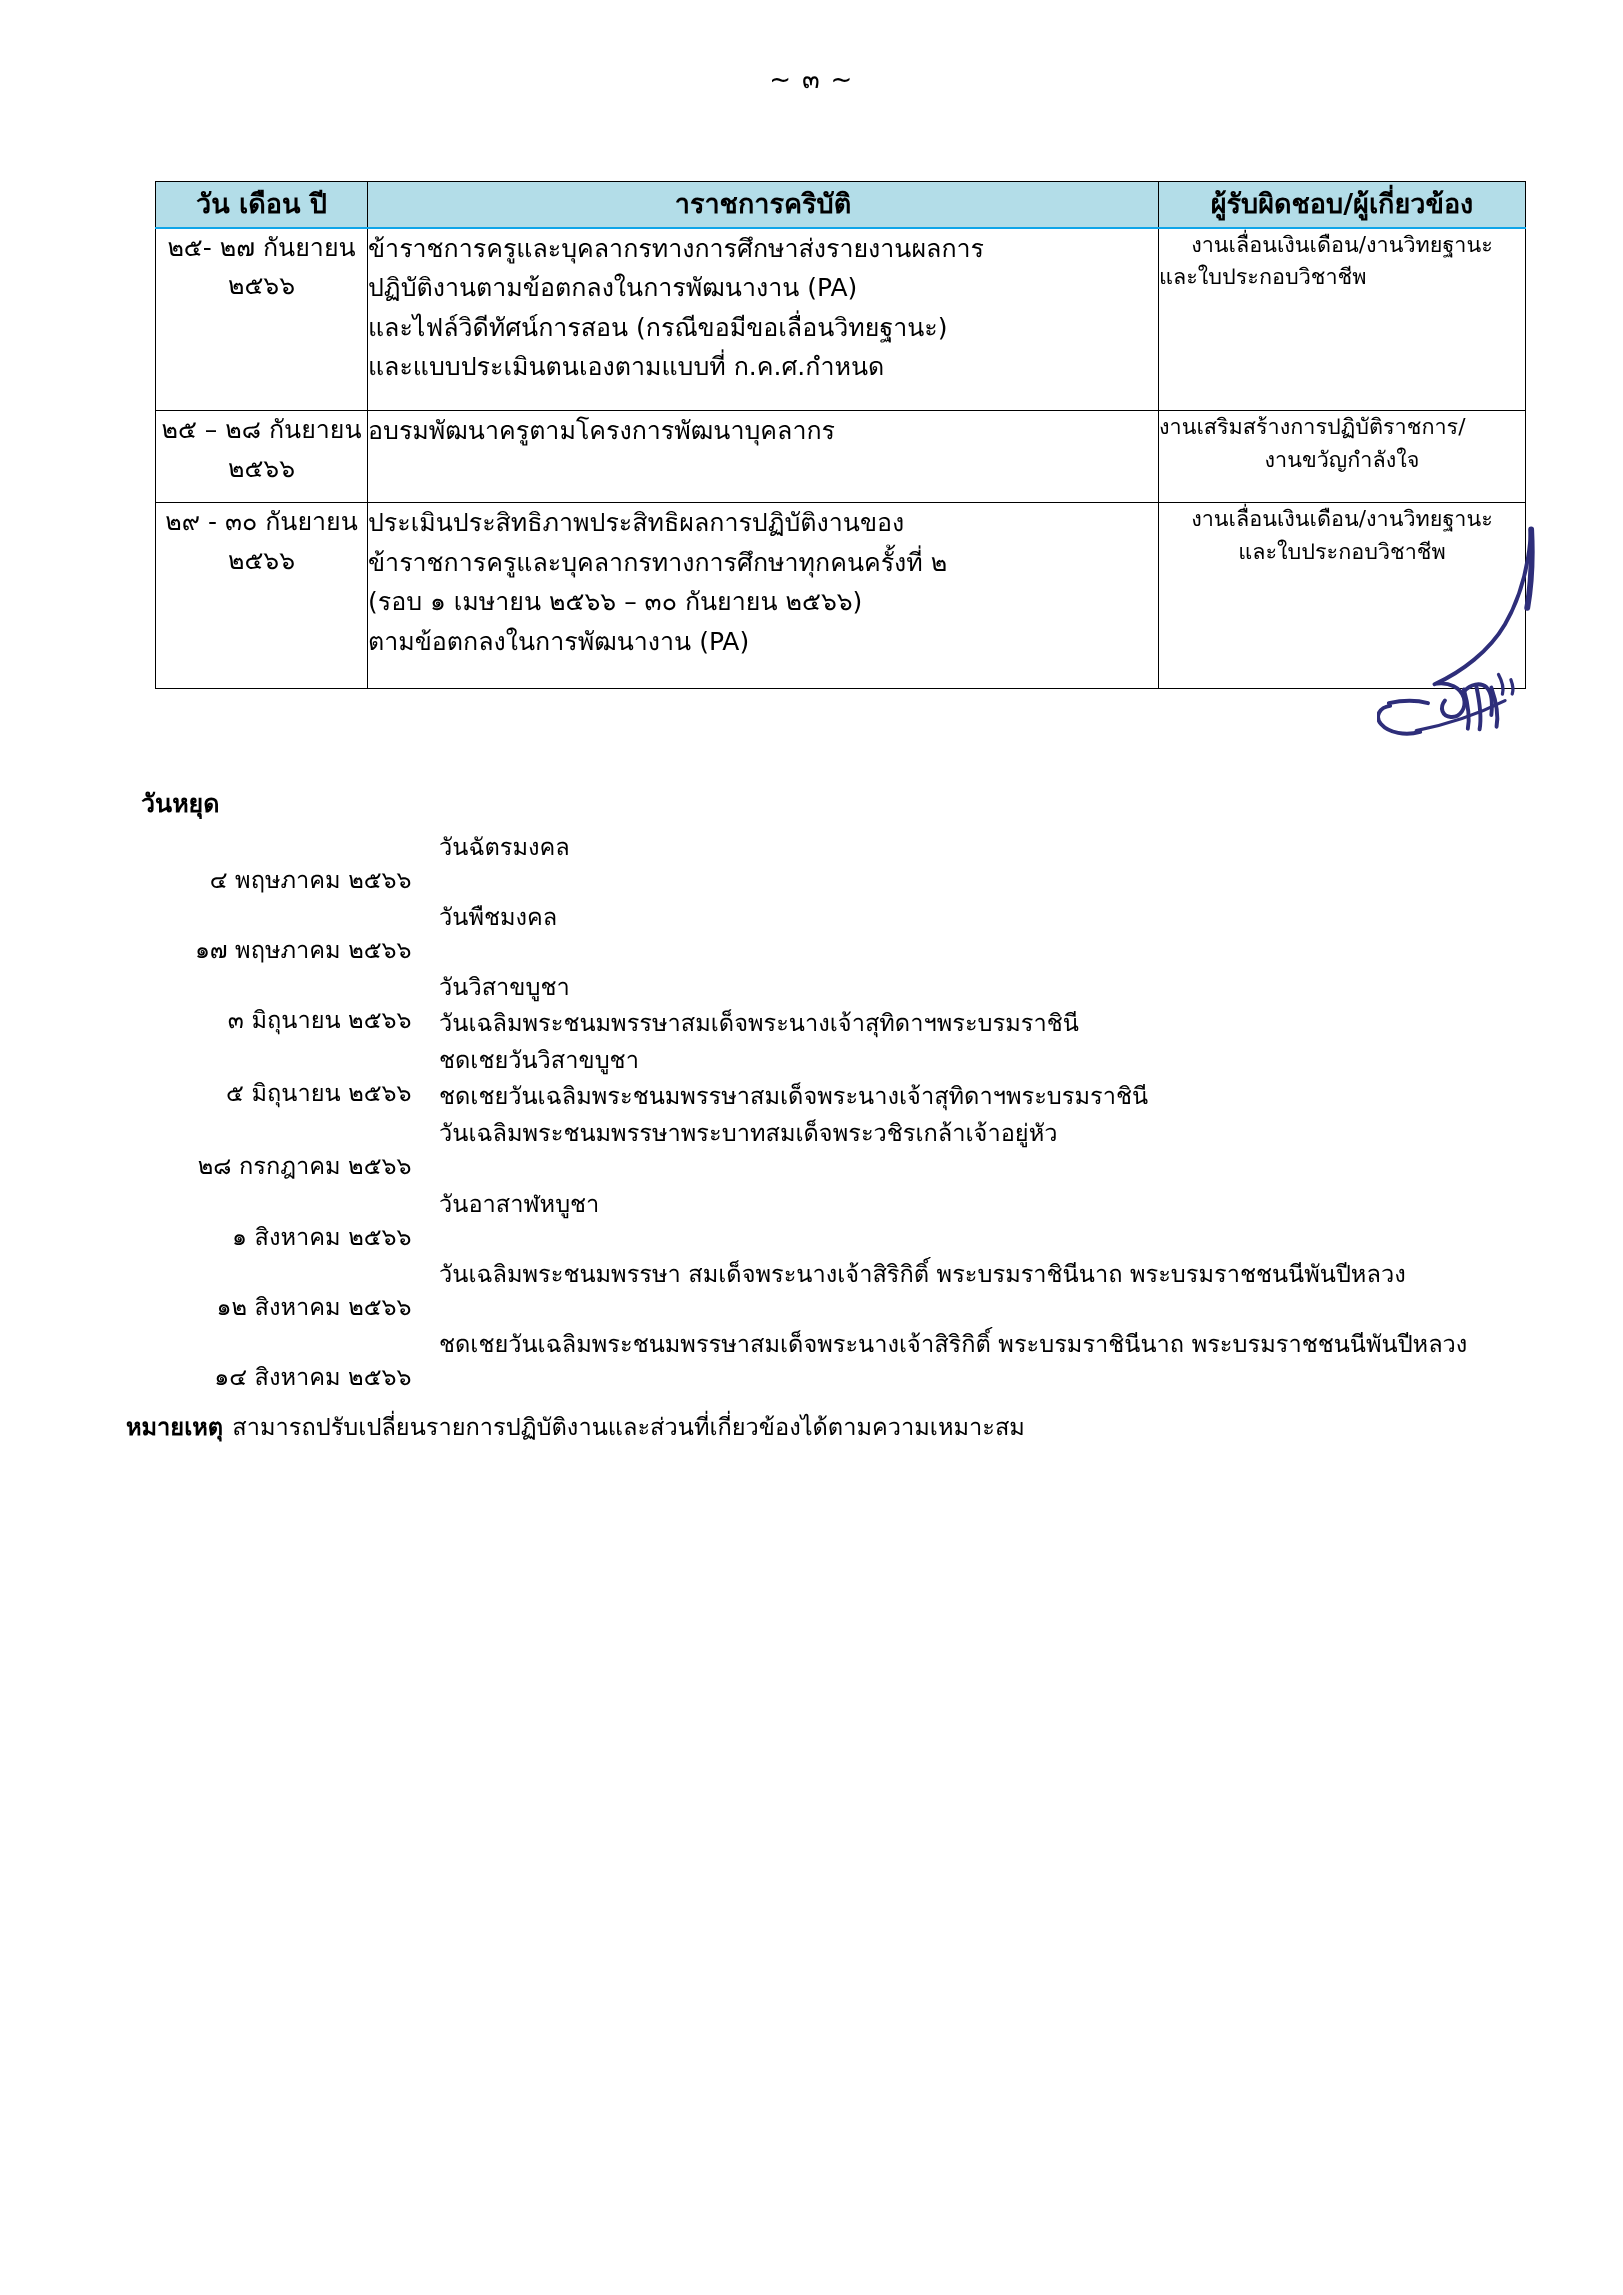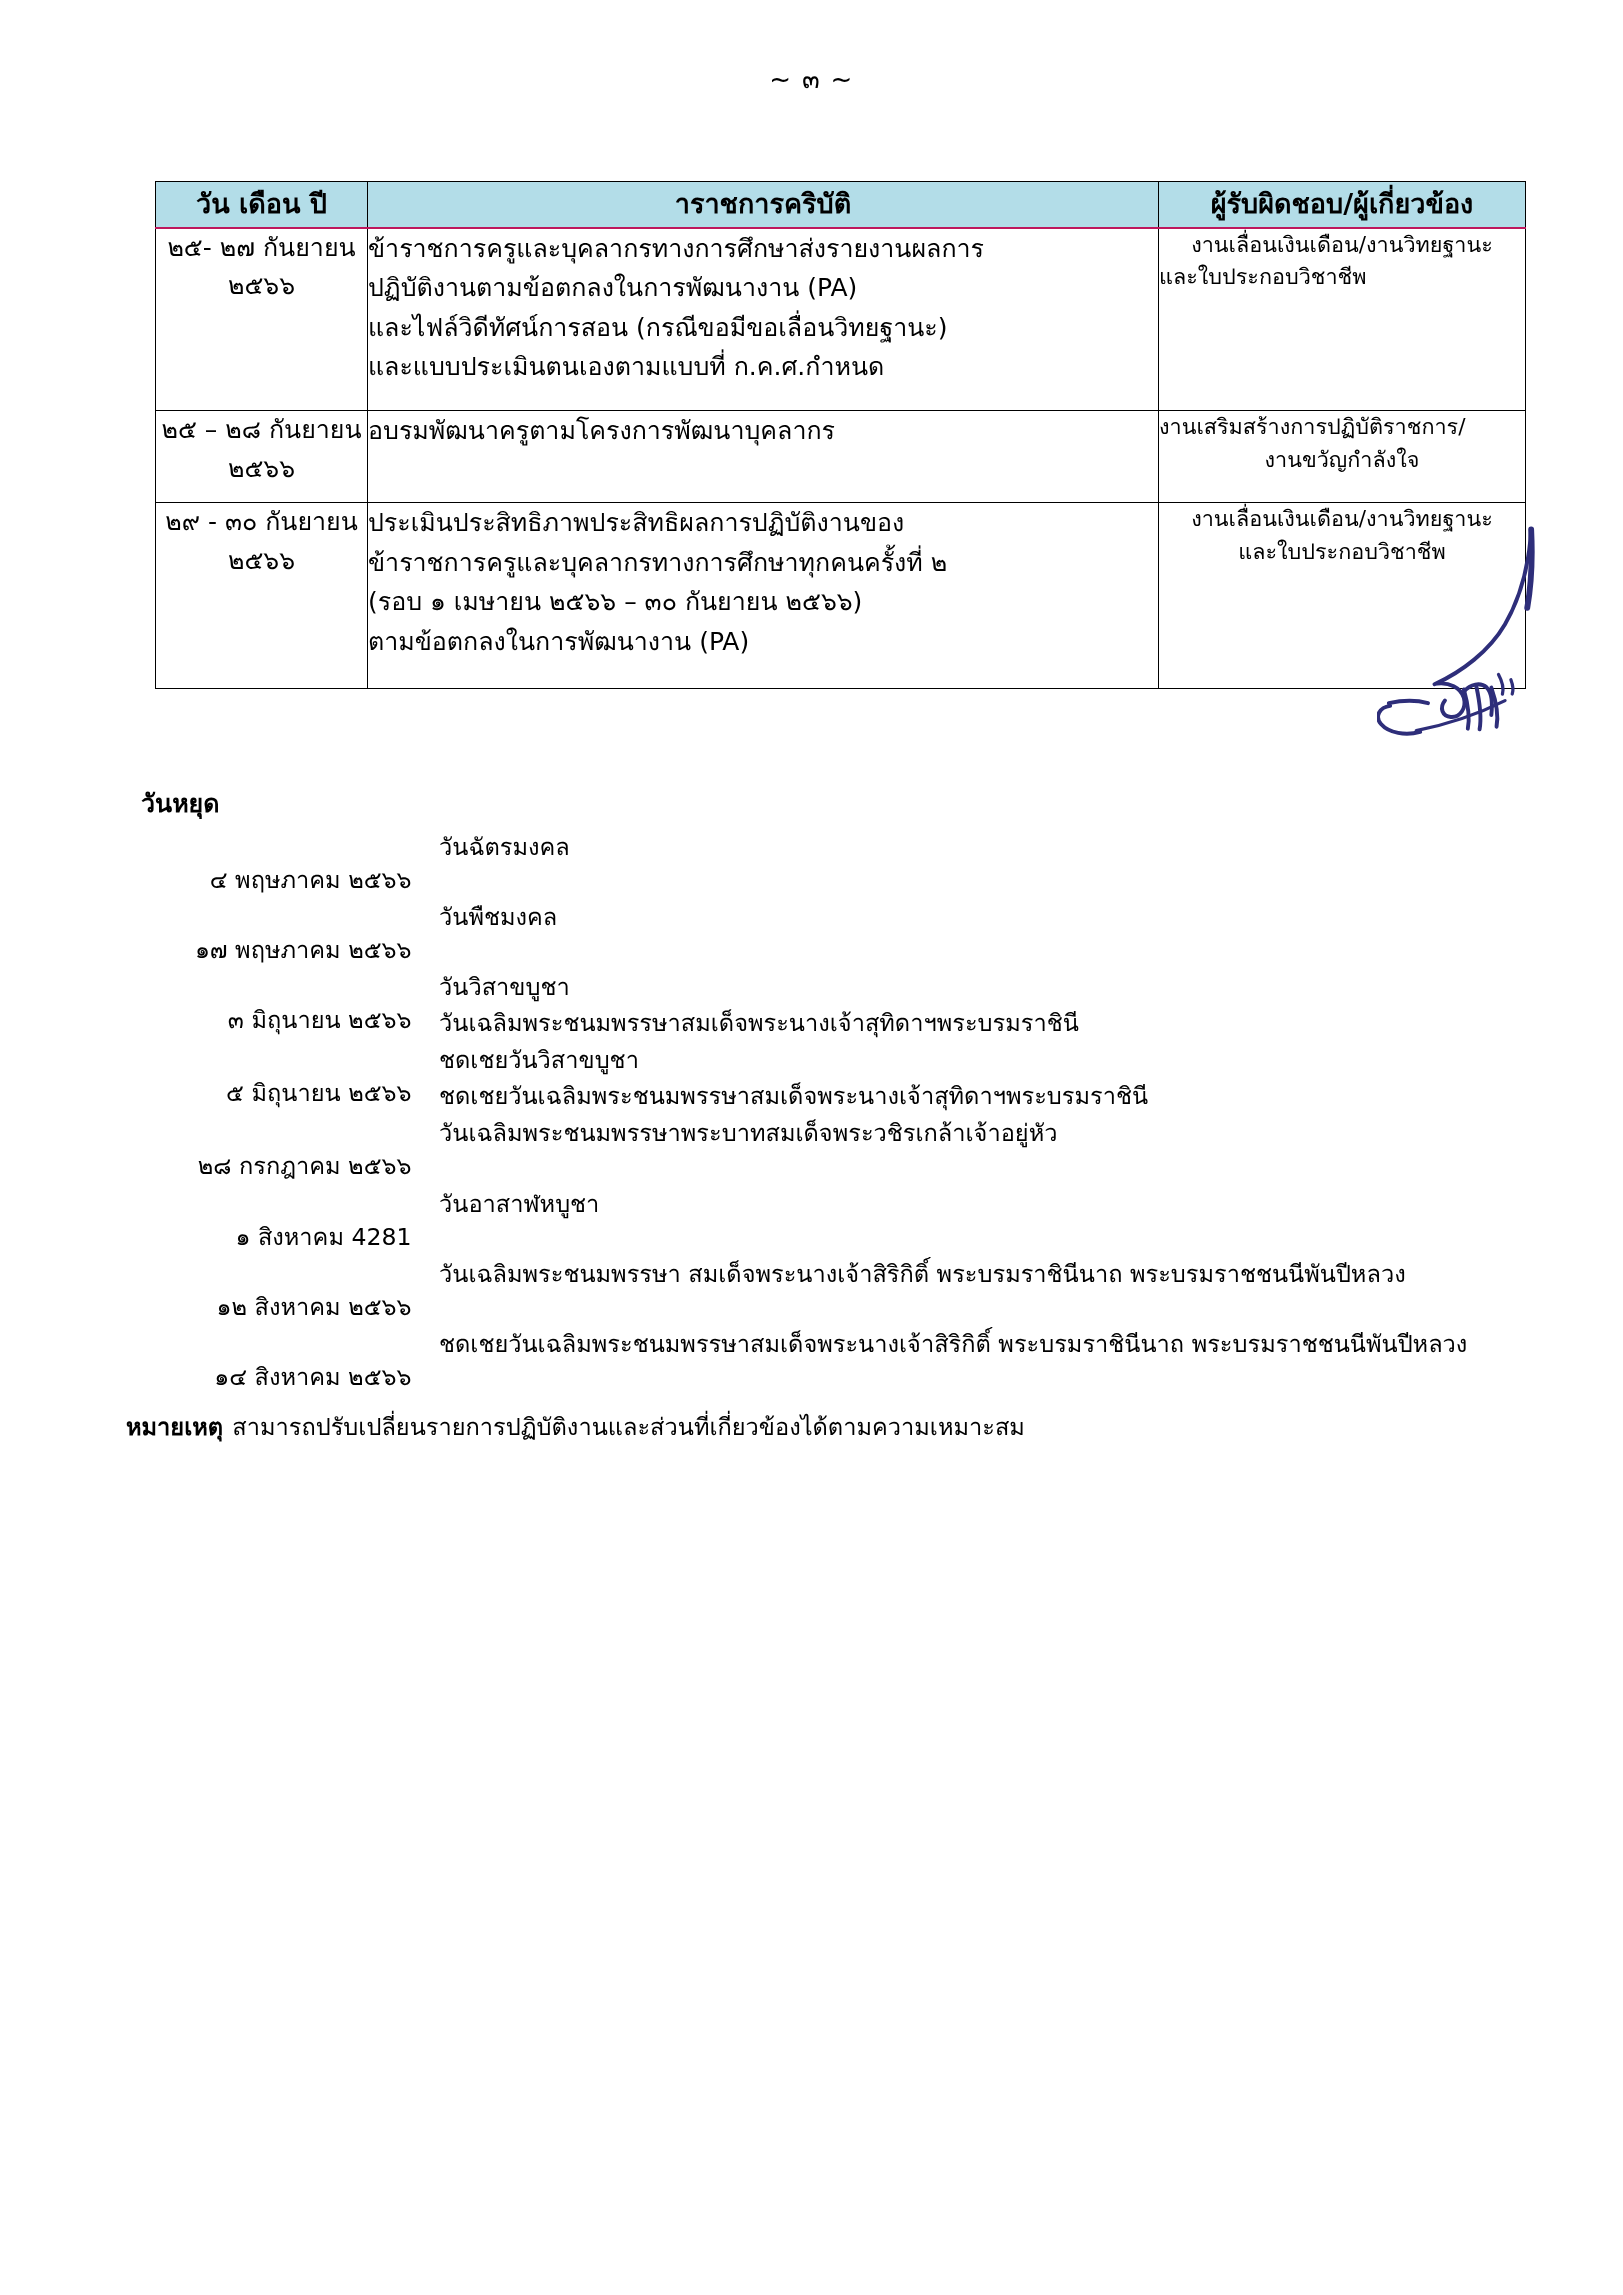--- a/index.html
+++ b/index.html
@@ -49,21 +49,21 @@
   }
   .sched-table thead th {
     background: #b3dde8;
     text-align: center;
     font-size: 27px;
     font-weight: bold;
     height: 29px;
     line-height: 1.0;
     padding: 6.5px 0 9.2px 0;
     vertical-align: middle;
-    border-bottom: 2px solid #be185d;
+    border-bottom: 2px solid #0ea5e9;
   }
   .col-date   { width: 211px; }
   .col-detail { width: 790px; }
   .col-owner  { width: 366px; }
 
   .cell-date {
     text-align: center;
     font-size: 25px;
     line-height: 1.55;
     padding: 9.2px 6.5px 7.9px 6.5px;
@@ -266,21 +266,21 @@
     </div>
 
     <div class="holiday-row">
       <div class="holiday-date">๒๘ กรกฎาคม  ๒๕๖๖</div>
       <div class="holiday-names">
         <div> วันเฉลิมพระชนมพรรษาพระบาทสมเด็จพระวชิรเกล้าเจ้าอยู่หัว</div>
       </div>
     </div>
 
     <div class="holiday-row">
-      <div class="holiday-date">๑ สิงหาคม 4281</div>
+      <div class="holiday-date">๑ สิงหาคม ๒๕๖๖</div>
       <div class="holiday-names">
         <div>วันอาสาฬหบูชา</div>
       </div>
     </div>
 
     <div class="holiday-row">
       <div class="holiday-date">๑๒ สิงหาคม ๒๕๖๖</div>
       <div class="holiday-names">
         <div>วันเฉลิมพระชนมพรรษา สมเด็จพระนางเจ้าสิริกิติ์ พระบรมราชินีนาถ พระบรมราชชนนีพันปีหลวง</div>
       </div>

